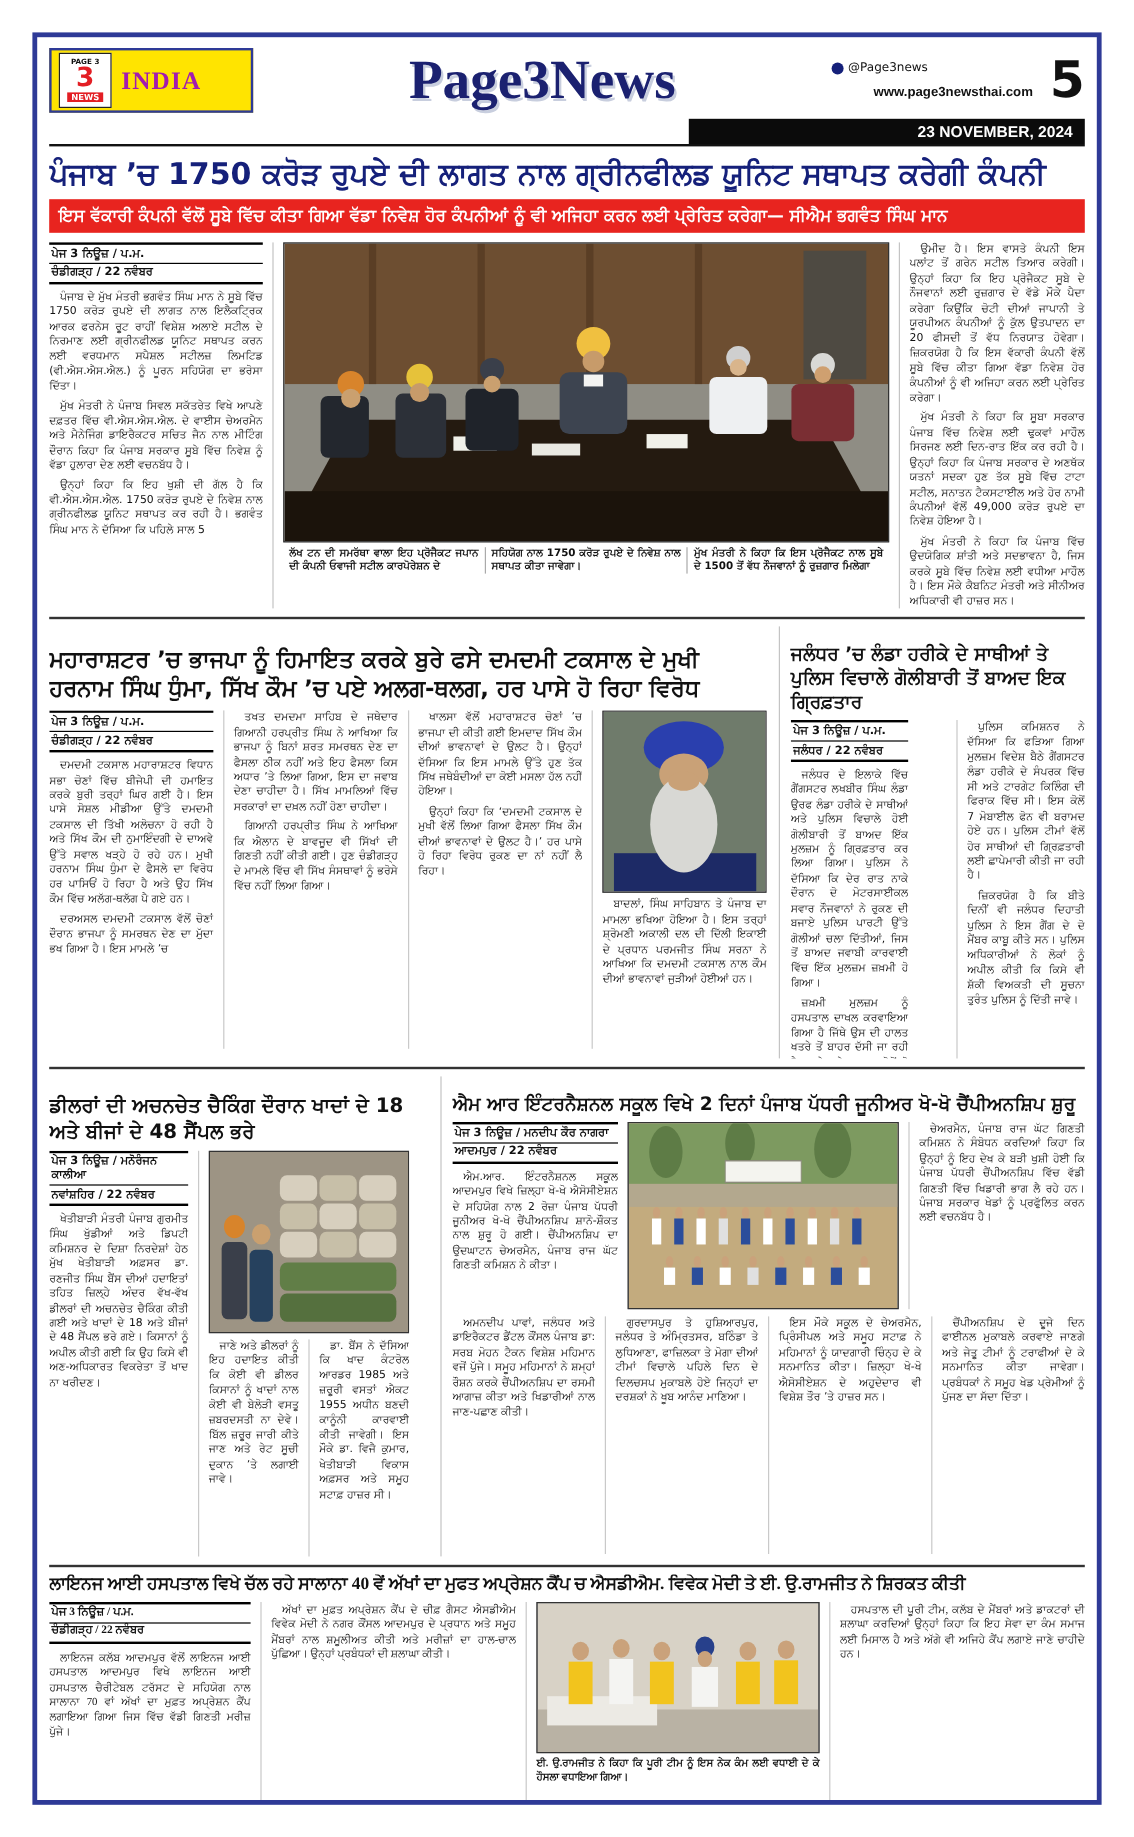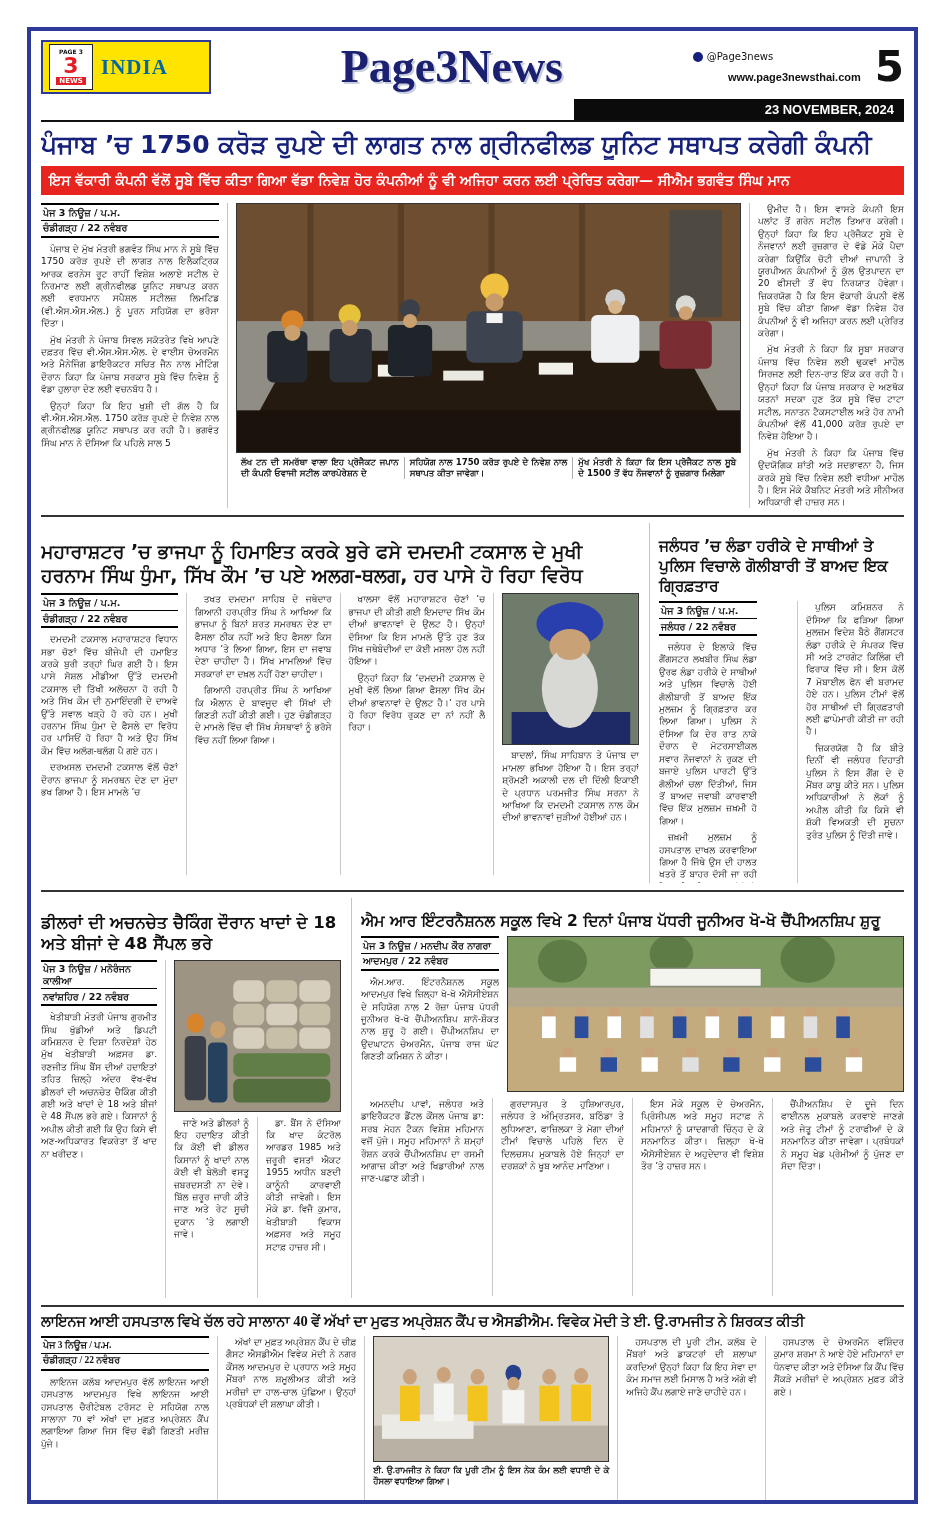--- a/index.html
+++ b/index.html
@@ -10,21 +10,21 @@
 
   
   .masthead { display:flex; align-items:center; gap:10px; height:60px; }
   .logo-box { width:170px; height:54px; background:#ffe400; border:2px solid #2e3a97;
               display:flex; align-items:center; padding:2px 6px; gap:8px; box-sizing:border-box; }
   .badge { width:42px; height:44px; background:#fff; border:1px solid #222; position:relative;
            display:flex; flex-direction:column; align-items:center; justify-content:center; }
   .badge-top { font-size:6px; font-weight:bold; color:#111; line-height:1; }
   .badge-num { font-size:22px; font-weight:bold; color:#e31e24; line-height:1; }
   .badge-news { background:#e31e24; color:#fff; font-size:7px; font-weight:bold; padding:0 3px; line-height:1.2; }
-  .region { font-family:"Liberation Serif",serif; font-size:21px; font-weight:bold; color:#0369a1; letter-spacing:1px; }
+  .region { font-family:"Liberation Serif",serif; font-size:21px; font-weight:bold; color:#a21caf; letter-spacing:1px; }
   .title-wrap { flex:1; text-align:center; }
   .paper-title { font-family:"Liberation Serif",serif; font-size:46px; font-weight:bold; color:#1b2170;
                  text-shadow:2px 2px 0 #c8cede; line-height:1; }
   .head-right { width:168px; text-align:right; }
   .social-row { display:flex; justify-content:flex-start; align-items:center; gap:4px; font-size:10px; }
   .social-dot { width:10px; height:10px; border-radius:50%; background:#15207a; display:inline-block; }
   .website { font-weight:bold; font-size:11px; margin-top:9px; font-family:"Liberation Sans",sans-serif; }
   .page-num { font-size:42px; font-weight:bold; line-height:1; padding-left:4px; }
   .date-row { border-bottom:2px solid #111; display:flex; justify-content:flex-end; margin-top:2px; }
   .date-bar { background:#0b0b0b; color:#fff; font-weight:bold; font-size:13px; padding:3px 10px;
@@ -65,21 +65,21 @@
   .s2-cols { display:flex; gap:8px; height:282px; }
   .s2-cols .col { flex:1; overflow:hidden; }
   .s2-cols .col + .col { border-left:1px solid #c9c9c9; padding-left:8px; }
   .portrait { height:150px; margin-bottom:4px; }
   .s3-head { font-size:15.5px; font-weight:bold; line-height:1.3; margin-bottom:5px; }
   .s3-cols { display:flex; gap:8px; height:288px; }
   .s3-cols .col { flex:1; overflow:hidden; }
   .s3-cols .col + .col { border-left:1px solid #c9c9c9; padding-left:8px;margin-left:32px; }
 
   
-  .row3 { display:flex; gap:10px; height:400px; }
+  .row3 { display:flex; gap:26px; height:400px; }
   .story4 { width:300px; overflow:hidden; }
   .story5 { flex:1; border-left:1px solid #c4c4c4; padding-left:9px; overflow:hidden; }
   .s4-head { font-size:16.5px; font-weight:bold; line-height:1.3; margin-bottom:5px; }
   .s4-body { display:flex; gap:8px; height:348px; }
   .s4-colA { width:116px; overflow:hidden; }
   .s4-right { flex:1; display:flex; flex-direction:column; border-left:1px solid #c9c9c9; padding-left:8px; }
   .s4-photo { height:150px; margin-bottom:5px; }
   .s4-rcols { display:flex; gap:8px; flex:1; overflow:hidden; }
   .s4-rcols .col { flex:1; overflow:hidden; }
   .s4-rcols .col + .col { border-left:1px solid #c9c9c9; padding-left:8px; }
@@ -189,21 +189,21 @@
         </div>
         <div class="cap-row">
           <div class="cap">ਲੱਖ ਟਨ ਦੀ ਸਮਰੱਥਾ ਵਾਲਾ ਇਹ ਪ੍ਰੋਜੈਕਟ ਜਪਾਨ ਦੀ ਕੰਪਨੀ ਓਵਾਜੀ ਸਟੀਲ ਕਾਰਪੋਰੇਸ਼ਨ ਦੇ</div>
           <div class="cap">ਸਹਿਯੋਗ ਨਾਲ 1750 ਕਰੋੜ ਰੁਪਏ ਦੇ ਨਿਵੇਸ਼ ਨਾਲ ਸਥਾਪਤ ਕੀਤਾ ਜਾਵੇਗਾ।</div>
           <div class="cap">ਮੁੱਖ ਮੰਤਰੀ ਨੇ ਕਿਹਾ ਕਿ ਇਸ ਪ੍ਰੋਜੈਕਟ ਨਾਲ ਸੂਬੇ ਦੇ 1500 ਤੋਂ ਵੱਧ ਨੌਜਵਾਨਾਂ ਨੂੰ ਰੁਜ਼ਗਾਰ ਮਿਲੇਗਾ</div>
         </div>
       </div>
 
       <div class="s1-right btxt">
         <p>ਉਮੀਦ ਹੈ। ਇਸ ਵਾਸਤੇ ਕੰਪਨੀ ਇਸ ਪਲਾਂਟ ਤੋਂ ਗਰੇਨ ਸਟੀਲ ਤਿਆਰ ਕਰੇਗੀ। ਉਨ੍ਹਾਂ ਕਿਹਾ ਕਿ ਇਹ ਪ੍ਰੋਜੈਕਟ ਸੂਬੇ ਦੇ ਨੌਜਵਾਨਾਂ ਲਈ ਰੁਜ਼ਗਾਰ ਦੇ ਵੱਡੇ ਮੌਕੇ ਪੈਦਾ ਕਰੇਗਾ ਕਿਉਂਕਿ ਚੋਟੀ ਦੀਆਂ ਜਾਪਾਨੀ ਤੇ ਯੂਰਪੀਅਨ ਕੰਪਨੀਆਂ ਨੂੰ ਕੁੱਲ ਉਤਪਾਦਨ ਦਾ 20 ਫੀਸਦੀ ਤੋਂ ਵੱਧ ਨਿਰਯਾਤ ਹੋਵੇਗਾ। ਜ਼ਿਕਰਯੋਗ ਹੈ ਕਿ ਇਸ ਵੱਕਾਰੀ ਕੰਪਨੀ ਵੱਲੋਂ ਸੂਬੇ ਵਿੱਚ ਕੀਤਾ ਗਿਆ ਵੱਡਾ ਨਿਵੇਸ਼ ਹੋਰ ਕੰਪਨੀਆਂ ਨੂੰ ਵੀ ਅਜਿਹਾ ਕਰਨ ਲਈ ਪ੍ਰੇਰਿਤ ਕਰੇਗਾ।</p>
-        <p>ਮੁੱਖ ਮੰਤਰੀ ਨੇ ਕਿਹਾ ਕਿ ਸੂਬਾ ਸਰਕਾਰ ਪੰਜਾਬ ਵਿੱਚ ਨਿਵੇਸ਼ ਲਈ ਢੁਕਵਾਂ ਮਾਹੌਲ ਸਿਰਜਣ ਲਈ ਦਿਨ-ਰਾਤ ਇੱਕ ਕਰ ਰਹੀ ਹੈ। ਉਨ੍ਹਾਂ ਕਿਹਾ ਕਿ ਪੰਜਾਬ ਸਰਕਾਰ ਦੇ ਅਣਥੱਕ ਯਤਨਾਂ ਸਦਕਾ ਹੁਣ ਤੱਕ ਸੂਬੇ ਵਿੱਚ ਟਾਟਾ ਸਟੀਲ, ਸਨਾਤਨ ਟੈਕਸਟਾਈਲ ਅਤੇ ਹੋਰ ਨਾਮੀ ਕੰਪਨੀਆਂ ਵੱਲੋਂ 41,000 ਕਰੋੜ ਰੁਪਏ ਦਾ ਨਿਵੇਸ਼ ਹੋਇਆ ਹੈ।</p>
+        <p>ਮੁੱਖ ਮੰਤਰੀ ਨੇ ਕਿਹਾ ਕਿ ਸੂਬਾ ਸਰਕਾਰ ਪੰਜਾਬ ਵਿੱਚ ਨਿਵੇਸ਼ ਲਈ ਢੁਕਵਾਂ ਮਾਹੌਲ ਸਿਰਜਣ ਲਈ ਦਿਨ-ਰਾਤ ਇੱਕ ਕਰ ਰਹੀ ਹੈ। ਉਨ੍ਹਾਂ ਕਿਹਾ ਕਿ ਪੰਜਾਬ ਸਰਕਾਰ ਦੇ ਅਣਥੱਕ ਯਤਨਾਂ ਸਦਕਾ ਹੁਣ ਤੱਕ ਸੂਬੇ ਵਿੱਚ ਟਾਟਾ ਸਟੀਲ, ਸਨਾਤਨ ਟੈਕਸਟਾਈਲ ਅਤੇ ਹੋਰ ਨਾਮੀ ਕੰਪਨੀਆਂ ਵੱਲੋਂ 49,000 ਕਰੋੜ ਰੁਪਏ ਦਾ ਨਿਵੇਸ਼ ਹੋਇਆ ਹੈ।</p>
         <p>ਮੁੱਖ ਮੰਤਰੀ ਨੇ ਕਿਹਾ ਕਿ ਪੰਜਾਬ ਵਿੱਚ ਉਦਯੋਗਿਕ ਸ਼ਾਂਤੀ ਅਤੇ ਸਦਭਾਵਨਾ ਹੈ, ਜਿਸ ਕਰਕੇ ਸੂਬੇ ਵਿੱਚ ਨਿਵੇਸ਼ ਲਈ ਵਧੀਆ ਮਾਹੌਲ ਹੈ। ਇਸ ਮੌਕੇ ਕੈਬਨਿਟ ਮੰਤਰੀ ਅਤੇ ਸੀਨੀਅਰ ਅਧਿਕਾਰੀ ਵੀ ਹਾਜ਼ਰ ਸਨ।</p>
       </div>
     </section>
 
     <div class="rule"></div>
 
     <section class="row2">
       <div class="story2">
         <h2 class="s2-head">ਮਹਾਰਾਸ਼ਟਰ ’ਚ ਭਾਜਪਾ ਨੂੰ ਹਿਮਾਇਤ ਕਰਕੇ ਬੁਰੇ ਫਸੇ ਦਮਦਮੀ ਟਕਸਾਲ ਦੇ ਮੁਖੀ ਹਰਨਾਮ ਸਿੰਘ ਧੁੰਮਾ, ਸਿੱਖ ਕੌਮ ’ਚ ਪਏ ਅਲਗ-ਥਲਗ, ਹਰ ਪਾਸੇ ਹੋ ਰਿਹਾ ਵਿਰੋਧ</h2>
         <div class="s2-cols">
@@ -368,20 +368,23 @@
                   <rect x="158" y="100" width="12" height="12" fill="#2b4d9b"></rect>
                 <circle cx="194" cy="96" r="4" fill="#caa27b"></circle>
                   <rect x="188" y="100" width="12" height="12" fill="#ffffff"></rect>
                 <circle cx="224" cy="96" r="4" fill="#caa27b"></circle>
                   <rect x="218" y="100" width="12" height="12" fill="#2b4d9b"></rect>
                 <circle cx="254" cy="96" r="4" fill="#caa27b"></circle>
                   <rect x="248" y="100" width="12" height="12" fill="#ffffff"></rect>
               </g>
             </svg>
           </div>
+          <div class="s5-colR btxt">
+            <p>ਚੇਅਰਮੈਨ, ਪੰਜਾਬ ਰਾਜ ਘੱਟ ਗਿਣਤੀ ਕਮਿਸ਼ਨ ਨੇ ਸੰਬੋਧਨ ਕਰਦਿਆਂ ਕਿਹਾ ਕਿ ਉਨ੍ਹਾਂ ਨੂੰ ਇਹ ਦੇਖ ਕੇ ਬੜੀ ਖੁਸ਼ੀ ਹੋਈ ਕਿ ਪੰਜਾਬ ਪੱਧਰੀ ਚੈਂਪੀਅਨਸ਼ਿਪ ਵਿੱਚ ਵੱਡੀ ਗਿਣਤੀ ਵਿੱਚ ਖਿਡਾਰੀ ਭਾਗ ਲੈ ਰਹੇ ਹਨ। ਪੰਜਾਬ ਸਰਕਾਰ ਖੇਡਾਂ ਨੂੰ ਪ੍ਰਫੁੱਲਿਤ ਕਰਨ ਲਈ ਵਚਨਬੱਧ ਹੈ।</p>
+          </div>
         </div>
         <div class="s5-bottom">
           <div class="col btxt">
             <p>ਅਮਨਦੀਪ ਪਾਵਾਂ, ਜਲੰਧਰ ਅਤੇ ਡਾਇਰੈਕਟਰ ਡੈਂਟਲ ਕੌਂਸਲ ਪੰਜਾਬ ਡਾ: ਸਰਬ ਮੋਹਨ ਟੈਕਨ ਵਿਸ਼ੇਸ਼ ਮਹਿਮਾਨ ਵਜੋਂ ਪੁੱਜੇ। ਸਮੂਹ ਮਹਿਮਾਨਾਂ ਨੇ ਸ਼ਮ੍ਹਾਂ ਰੌਸ਼ਨ ਕਰਕੇ ਚੈਂਪੀਅਨਸ਼ਿਪ ਦਾ ਰਸਮੀ ਆਗਾਜ਼ ਕੀਤਾ ਅਤੇ ਖਿਡਾਰੀਆਂ ਨਾਲ ਜਾਣ-ਪਛਾਣ ਕੀਤੀ।</p>
           </div>
           <div class="col btxt">
             <p>ਗੁਰਦਾਸਪੁਰ ਤੇ ਹੁਸ਼ਿਆਰਪੁਰ, ਜਲੰਧਰ ਤੇ ਅੰਮ੍ਰਿਤਸਰ, ਬਠਿੰਡਾ ਤੇ ਲੁਧਿਆਣਾ, ਫਾਜ਼ਿਲਕਾ ਤੇ ਮੋਗਾ ਦੀਆਂ ਟੀਮਾਂ ਵਿਚਾਲੇ ਪਹਿਲੇ ਦਿਨ ਦੇ ਦਿਲਚਸਪ ਮੁਕਾਬਲੇ ਹੋਏ ਜਿਨ੍ਹਾਂ ਦਾ ਦਰਸ਼ਕਾਂ ਨੇ ਖੂਬ ਆਨੰਦ ਮਾਣਿਆ।</p>
           </div>
           <div class="col btxt">
             <p>ਇਸ ਮੌਕੇ ਸਕੂਲ ਦੇ ਚੇਅਰਮੈਨ, ਪ੍ਰਿੰਸੀਪਲ ਅਤੇ ਸਮੂਹ ਸਟਾਫ਼ ਨੇ ਮਹਿਮਾਨਾਂ ਨੂੰ ਯਾਦਗਾਰੀ ਚਿੰਨ੍ਹ ਦੇ ਕੇ ਸਨਮਾਨਿਤ ਕੀਤਾ। ਜ਼ਿਲ੍ਹਾ ਖੋ-ਖੋ ਐਸੋਸੀਏਸ਼ਨ ਦੇ ਅਹੁਦੇਦਾਰ ਵੀ ਵਿਸ਼ੇਸ਼ ਤੌਰ ’ਤੇ ਹਾਜ਼ਰ ਸਨ।</p>
@@ -429,20 +432,17 @@
                 <rect x="166" y="44" width="20" height="32" fill="#f2c41d"></rect>
               <circle cx="208" cy="35" r="7" fill="#caa27b"></circle>
                 <rect x="198" y="43" width="20" height="33" fill="#f2c41d"></rect>
             </svg>
           </div>
           <div class="s6-cap">ਈ. ਉ.ਰਾਮਜੀਤ ਨੇ ਕਿਹਾ ਕਿ ਪੂਰੀ ਟੀਮ ਨੂੰ ਇਸ ਨੇਕ ਕੰਮ ਲਈ ਵਧਾਈ ਦੇ ਕੇ ਹੌਸਲਾ ਵਧਾਇਆ ਗਿਆ।</div>
         </div>
         <div class="colT btxt">
           <p>ਹਸਪਤਾਲ ਦੀ ਪੂਰੀ ਟੀਮ, ਕਲੱਬ ਦੇ ਮੈਂਬਰਾਂ ਅਤੇ ਡਾਕਟਰਾਂ ਦੀ ਸ਼ਲਾਘਾ ਕਰਦਿਆਂ ਉਨ੍ਹਾਂ ਕਿਹਾ ਕਿ ਇਹ ਸੇਵਾ ਦਾ ਕੰਮ ਸਮਾਜ ਲਈ ਮਿਸਾਲ ਹੈ ਅਤੇ ਅੱਗੇ ਵੀ ਅਜਿਹੇ ਕੈਂਪ ਲਗਾਏ ਜਾਣੇ ਚਾਹੀਦੇ ਹਨ।</p>
         </div>
-        <div class="colT btxt">
-          <p>ਹਸਪਤਾਲ ਦੇ ਚੇਅਰਮੈਨ ਵਸ਼ਿੰਦਰ ਕੁਮਾਰ ਸ਼ਰਮਾ ਨੇ ਆਏ ਹੋਏ ਮਹਿਮਾਨਾਂ ਦਾ ਧੰਨਵਾਦ ਕੀਤਾ ਅਤੇ ਦੱਸਿਆ ਕਿ ਕੈਂਪ ਵਿੱਚ ਸੈਂਕੜੇ ਮਰੀਜ਼ਾਂ ਦੇ ਅਪ੍ਰੇਸ਼ਨ ਮੁਫ਼ਤ ਕੀਤੇ ਗਏ।</p>
-        </div>
       </div>
     </section>
 
   </div>
 </div>
 
 </body></html>

